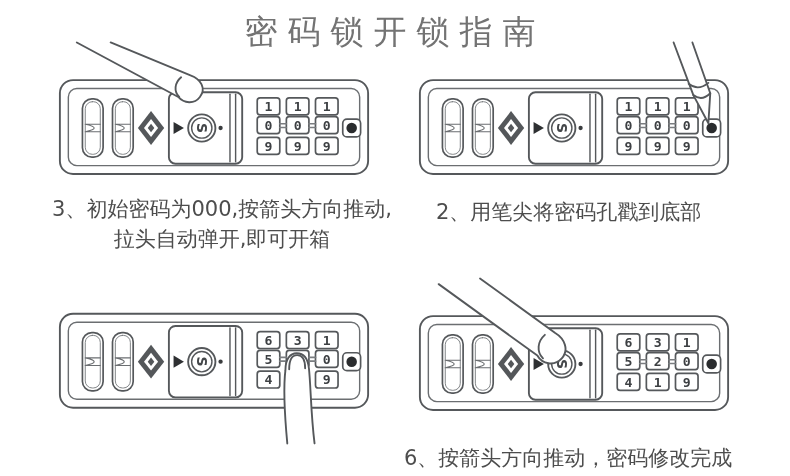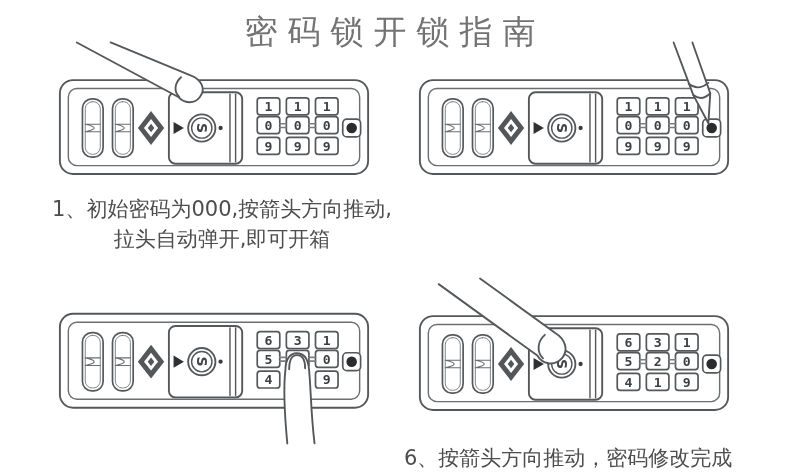--- a/index.html
+++ b/index.html
@@ -157,18 +157,19 @@
       <text class="digit" x="286" y="55">0</text>
       <text class="digit" x="286" y="77">9</text>
     </g>
     <g stroke="#55585b" stroke-width="2" stroke-linecap="round" stroke-linejoin="round">
       <path d="M66,-8 L146,50 C156,56 161,68 153,77 C145,86 132,83 127,74 L22,-2" fill="#fff"></path>
       <path d="M135,52 C127,59 126,70 133,77" fill="none"></path>
     </g>
   </svg>
 
   <div class="caption center cap1">
-    <div>1、初始密码为000,按箭头方向推动,</div>
+    <div>3、初始密码为000,按箭头方向推动,</div>
     <div>拉头自动弹开,即可开箱</div>
   </div>
+  <div class="caption cap2">2、用笔尖将密码孔戳到底部</div>
   <div class="caption cap4">6、按箭头方向推动，密码修改完成</div>
 
 </div>
 
 </body></html>

